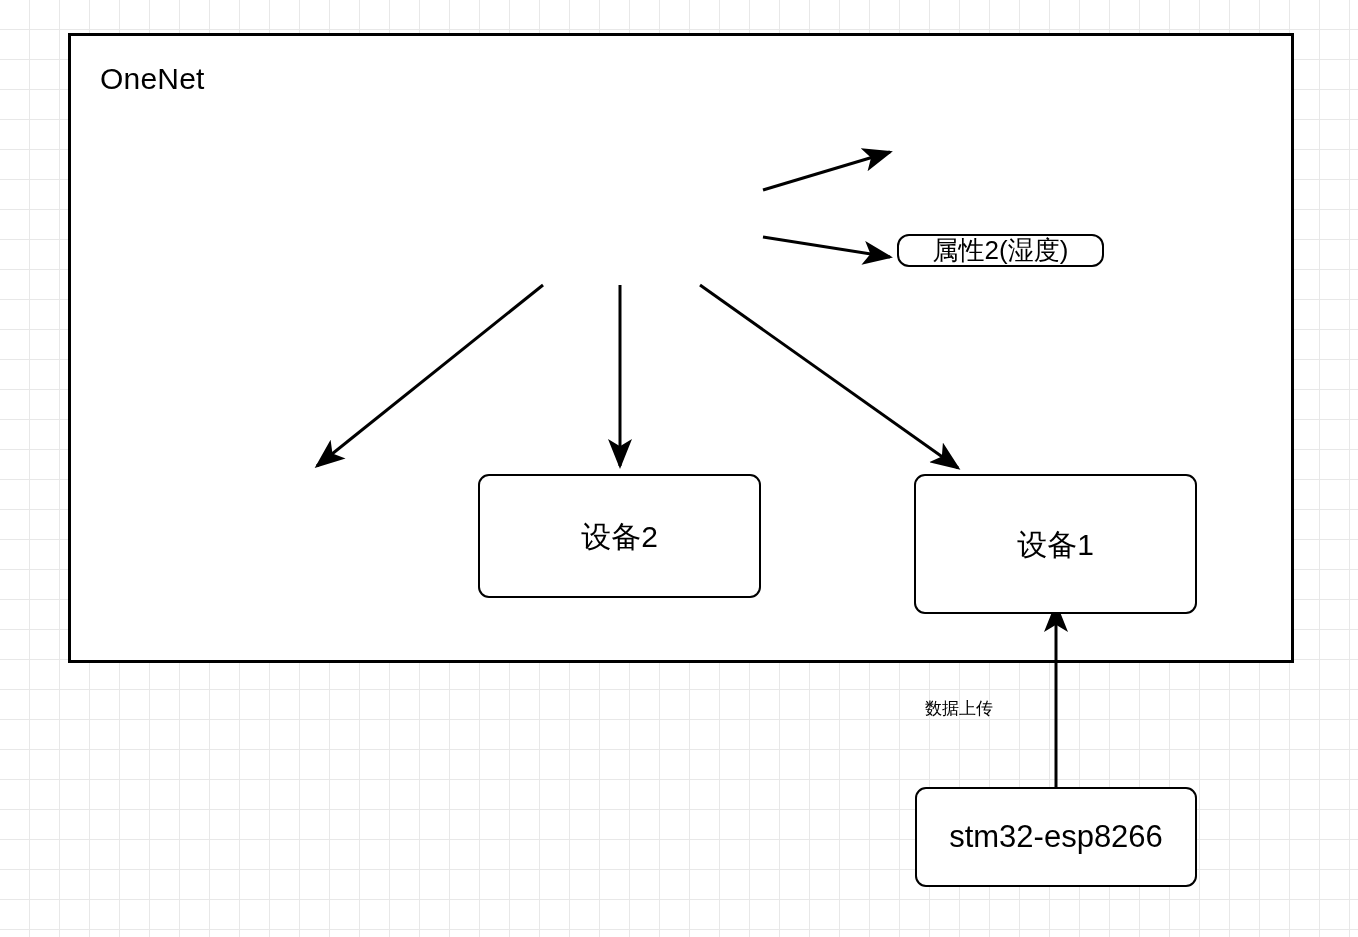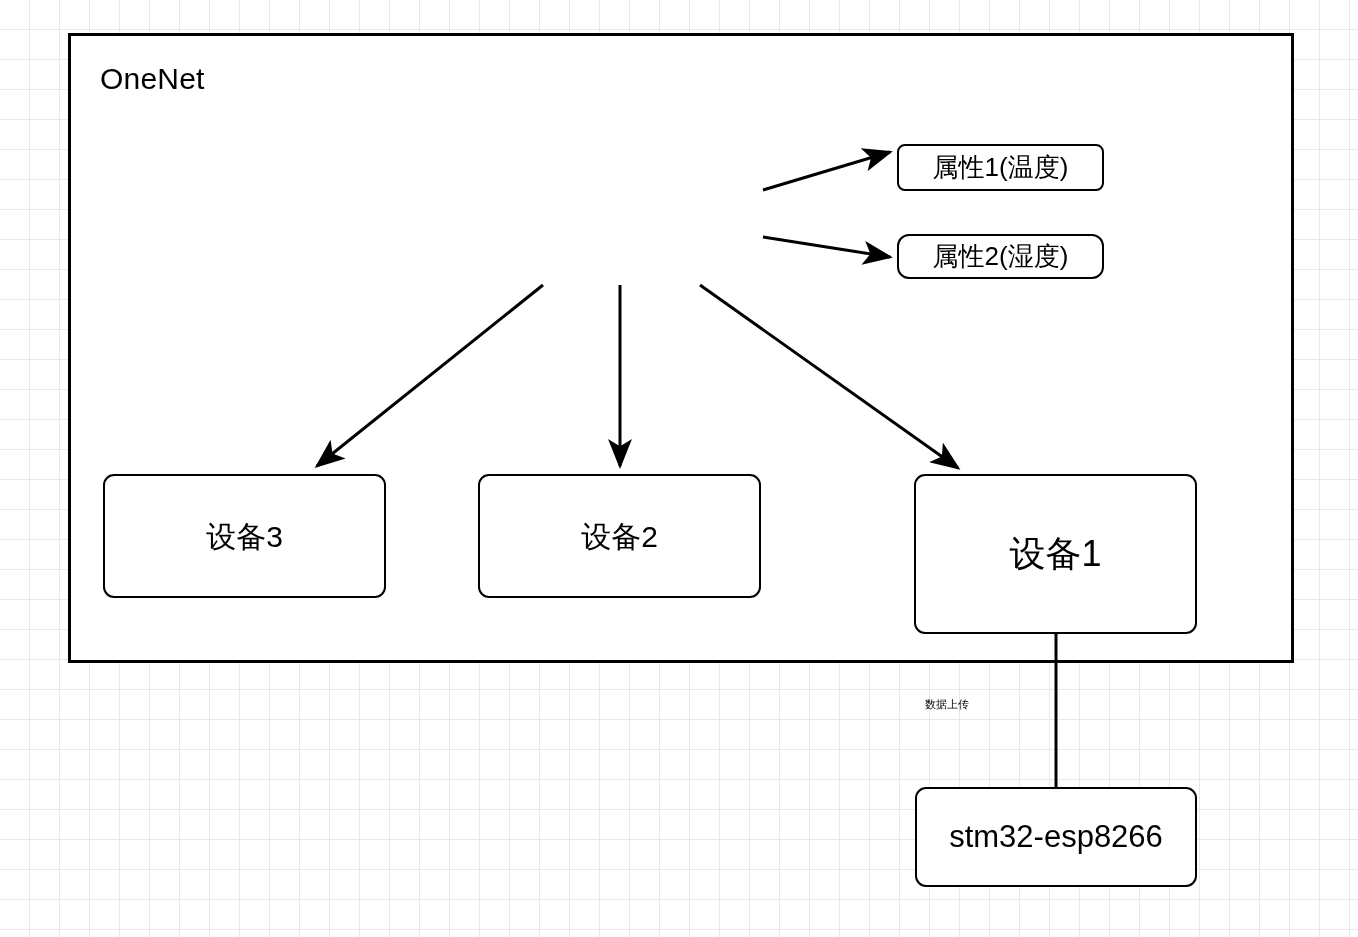--- a/index.html
+++ b/index.html
@@ -85,21 +85,21 @@
     top: 144px;
     width: 207px;
     height: 47px;
     font-size: 26px;
     border-radius: 8px;
   }
   #attr2-node {
     left: 897px;
     top: 234px;
     width: 207px;
-    height: 45px;
+    height: 33px;
     font-size: 26px;
     border-radius: 12px;
   }
   
   #device3-node {
     left: 103px;
     top: 474px;
     width: 283px;
     height: 124px;
     font-size: 30px;
@@ -108,37 +108,37 @@
     left: 478px;
     top: 474px;
     width: 283px;
     height: 124px;
     font-size: 30px;
   }
   #device1-node {
     left: 914px;
     top: 474px;
     width: 283px;
-    height: 160px;
-    font-size: 36px;
+    height: 140px;
+    font-size: 30px;
   }
   
   #mcu-node {
     left: 915px;
     top: 787px;
     width: 282px;
     height: 100px;
     font-size: 31px;
   }
   
   #upload-label {
     position: absolute;
     left: 925px;
     top: 697px;
-    font-size: 11px;
+    font-size: 17px;
     color: #000000;
     background: transparent;
     white-space: nowrap;
   }
 </style>
 </head>
 <body>
 
 <div id="canvas">
 
@@ -174,31 +174,25 @@
     </g>
 
     <g>
       <line x1="1056" y1="787" x2="1056" y2="605" stroke="#000000" stroke-width="3" marker-end="url(#arrowhead)"></line>
     </g>
   </svg>
 
   <div id="upload-label">数据上传</div>
 
 
-  <div class="node rounded" id="attr1-node">
-    <span>属性1(温度)</span>
-  </div>
 
   <div class="node rounded" id="attr2-node">
     <span>属性2(湿度)</span>
   </div>
 
-  <div class="node rounded" id="device3-node">
-    <span>设备3</span>
-  </div>
 
   <div class="node rounded" id="device2-node">
     <span>设备2</span>
   </div>
 
   <div class="node rounded" id="device1-node">
     <span>设备1</span>
   </div>
 
   <div class="node rounded" id="mcu-node">

